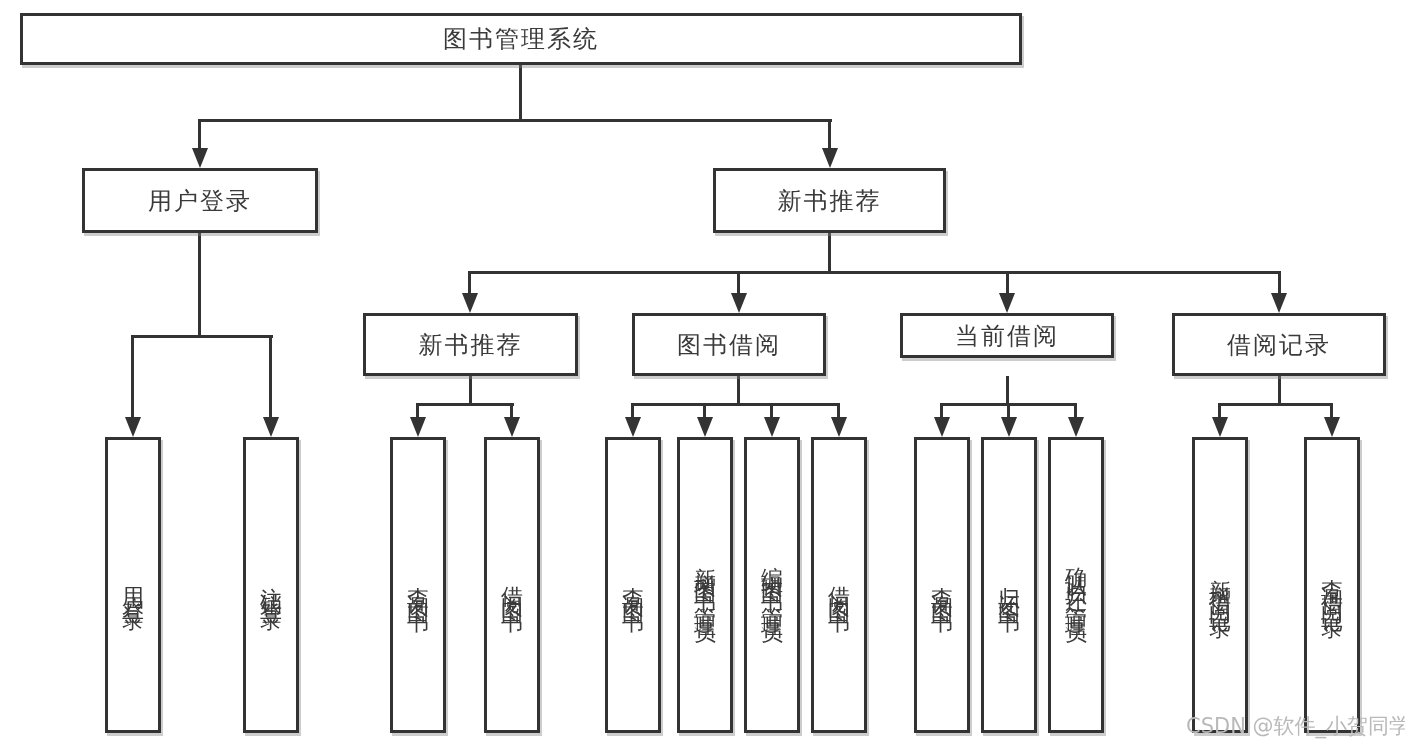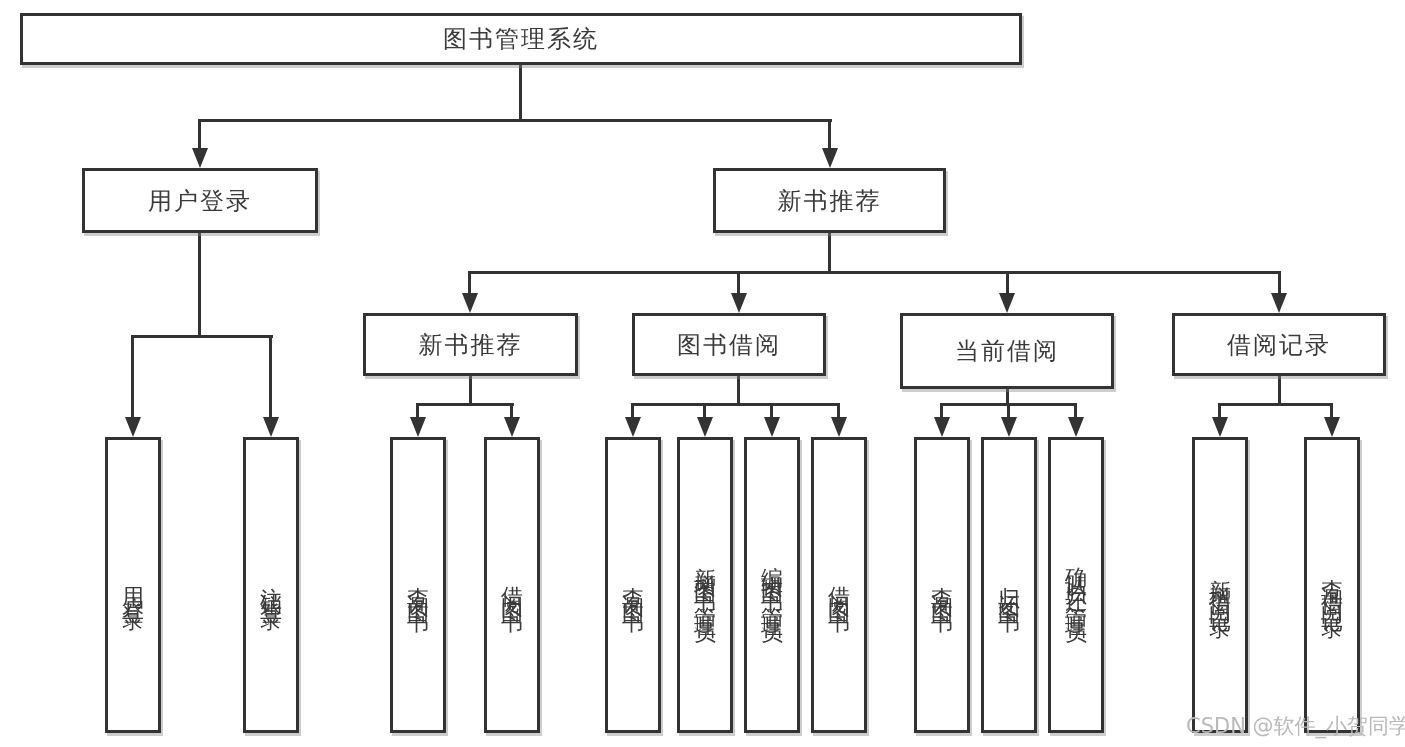--- a/index.html
+++ b/index.html
@@ -131,21 +131,21 @@
   </div>
 
   <div class="box" style="left:363px;top:313px;width:215px;height:63px;">
     <span class="hlabel">新书推荐</span>
   </div>
 
   <div class="box" style="left:632px;top:313px;width:194px;height:63px;">
     <span class="hlabel">图书借阅</span>
   </div>
 
-  <div class="box" style="left:900px;top:313px;width:214px;height:76px;">
+  <div class="box" style="left:900px;top:313px;width:214px;height:45px;">
     <span class="hlabel">当前借阅</span>
   </div>
 
   <div class="box" style="left:1172px;top:313px;width:214px;height:63px;">
     <span class="hlabel">借阅记录</span>
   </div>
 
   <div class="box vbox" style="left:105px;top:437px;width:56px;height:296px;">
     <span class="vlabel">用户登录</span>
   </div>

